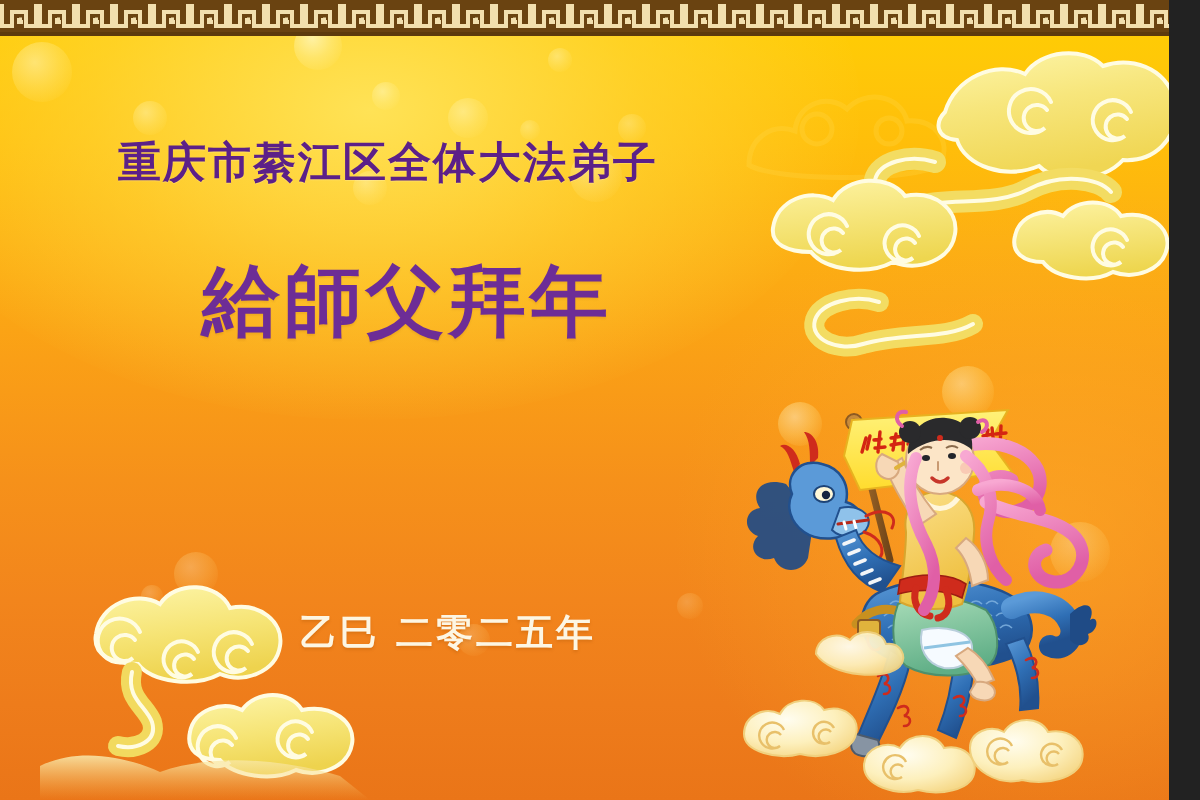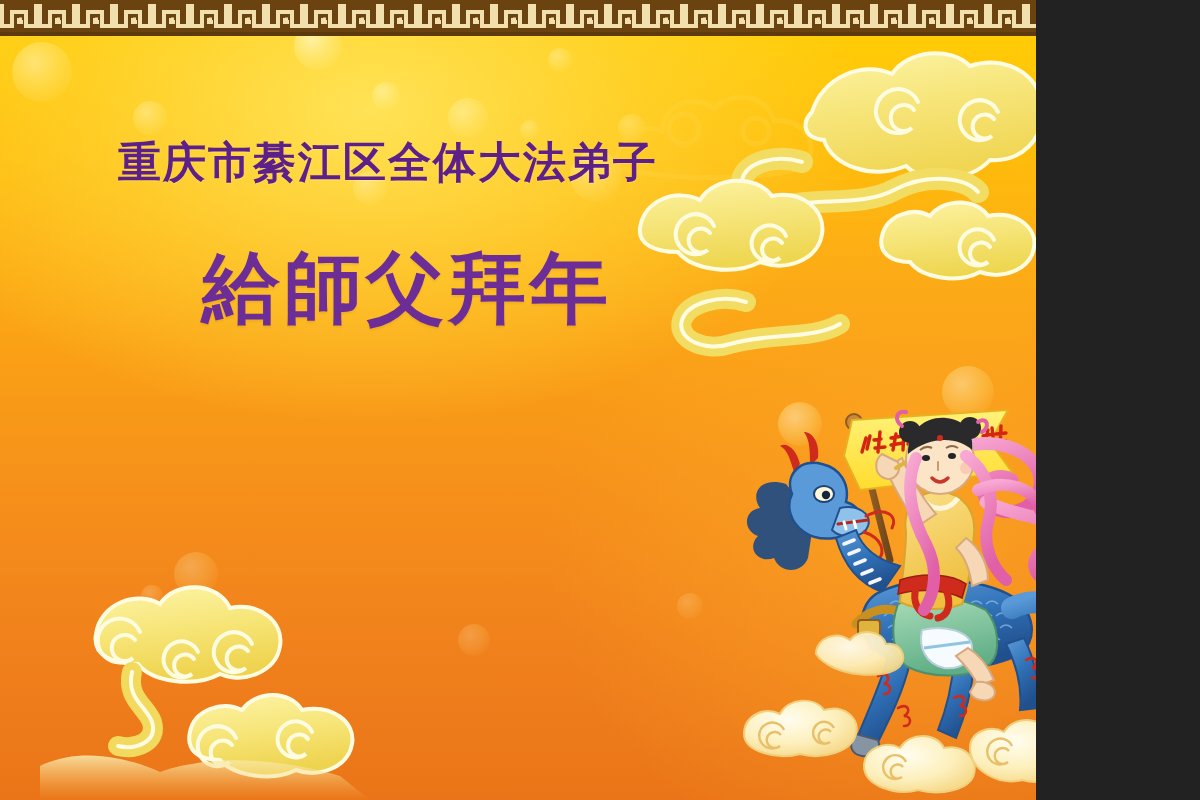--- a/index.html
+++ b/index.html
@@ -3,21 +3,21 @@
 <meta charset="utf-8">
 <title>New Year Greeting Card</title>
 <style>
   html, body {
     margin: 0;
     padding: 0;
     background: #222;
   }
   #card {
     position: relative;
-    width: 1036px;
+    width: 1169px;
     height: 800px;
     overflow: hidden;
     font-family: "DejaVu Sans", "Liberation Sans", sans-serif;
     background: linear-gradient(
         to bottom,
         #ffd000 0%,
         #ffc808 8%,
         #ffbe0a 18%,
         #fdb012 30%,
         #fa9f16 45%,
@@ -94,21 +94,21 @@
     left: 118px; top: 134px;
     font-size: 43px;
     font-weight: 700;
     letter-spacing: 2px;
     color: #5c2088;
     white-space: nowrap;
     text-shadow: 0 1px 0 rgba(255,255,255,.18);
   }
   #greeting {
     position: absolute;
-    left: 112px; top: 249px;
+    left: 112px; top: 262px;
     width: 700px;
   }
   #greeting .g-line {
     color: #6d2d96;
     font-weight: 700;
     white-space: nowrap;
     line-height: 1.02;
     letter-spacing: 4px;
     text-shadow: 0 2px 2px rgba(120,60,0,.10);
   }
@@ -288,20 +288,21 @@
     </svg>
     <div class="base-line"></div>
   </div>
 
   <div id="org-line">重庆市綦江区全体大法弟子</div>
 
   <div id="greeting">
     <div class="g-line" id="greeting-line-1">給師父拜年</div>
   </div>
 
+  <div id="date-line">乙巳 二零二五年</div>
 
   <div id="illustration">
     <svg viewBox="0 0 360 402" width="360" height="402" aria-hidden="true">
       <defs>
         <linearGradient id="dragBody" x1="0" y1="0" x2="0.4" y2="1">
           <stop offset="0%" stop-color="#5b9ad8"></stop>
           <stop offset="55%" stop-color="#2f6fb5"></stop>
           <stop offset="100%" stop-color="#21508e"></stop>
         </linearGradient>
         <linearGradient id="pennant" x1="0" y1="0" x2="0" y2="1">

